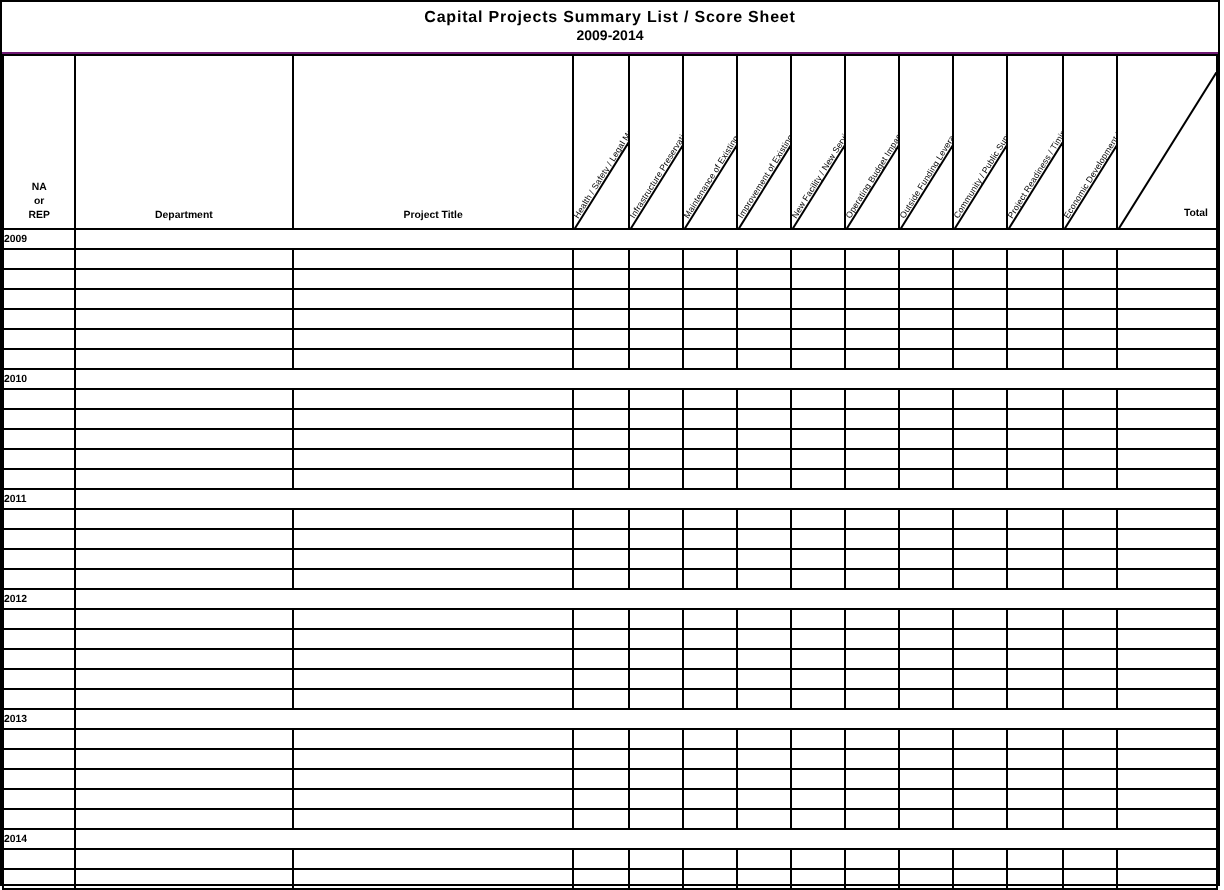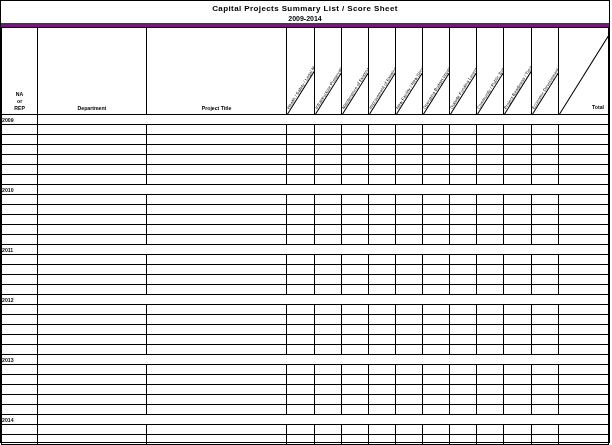--- a/index.html
+++ b/index.html
@@ -22,21 +22,21 @@
     border: 1px solid #000;
     box-sizing: border-box;
   }
   
   .title-block {
     position: absolute;
     left: 0;
     top: 0;
     width: 100%;
     text-align: center;
-    border-bottom: 4px solid #701a75;
+    border-bottom: 1px solid #701a75;
     height: 26px;
     box-sizing: border-box;
     padding-top: 3px;
   }
   .title-line1 {
     font-size: 8px;
     font-weight: bold;
     letter-spacing: 0.4px;
     line-height: 10px;
   }

